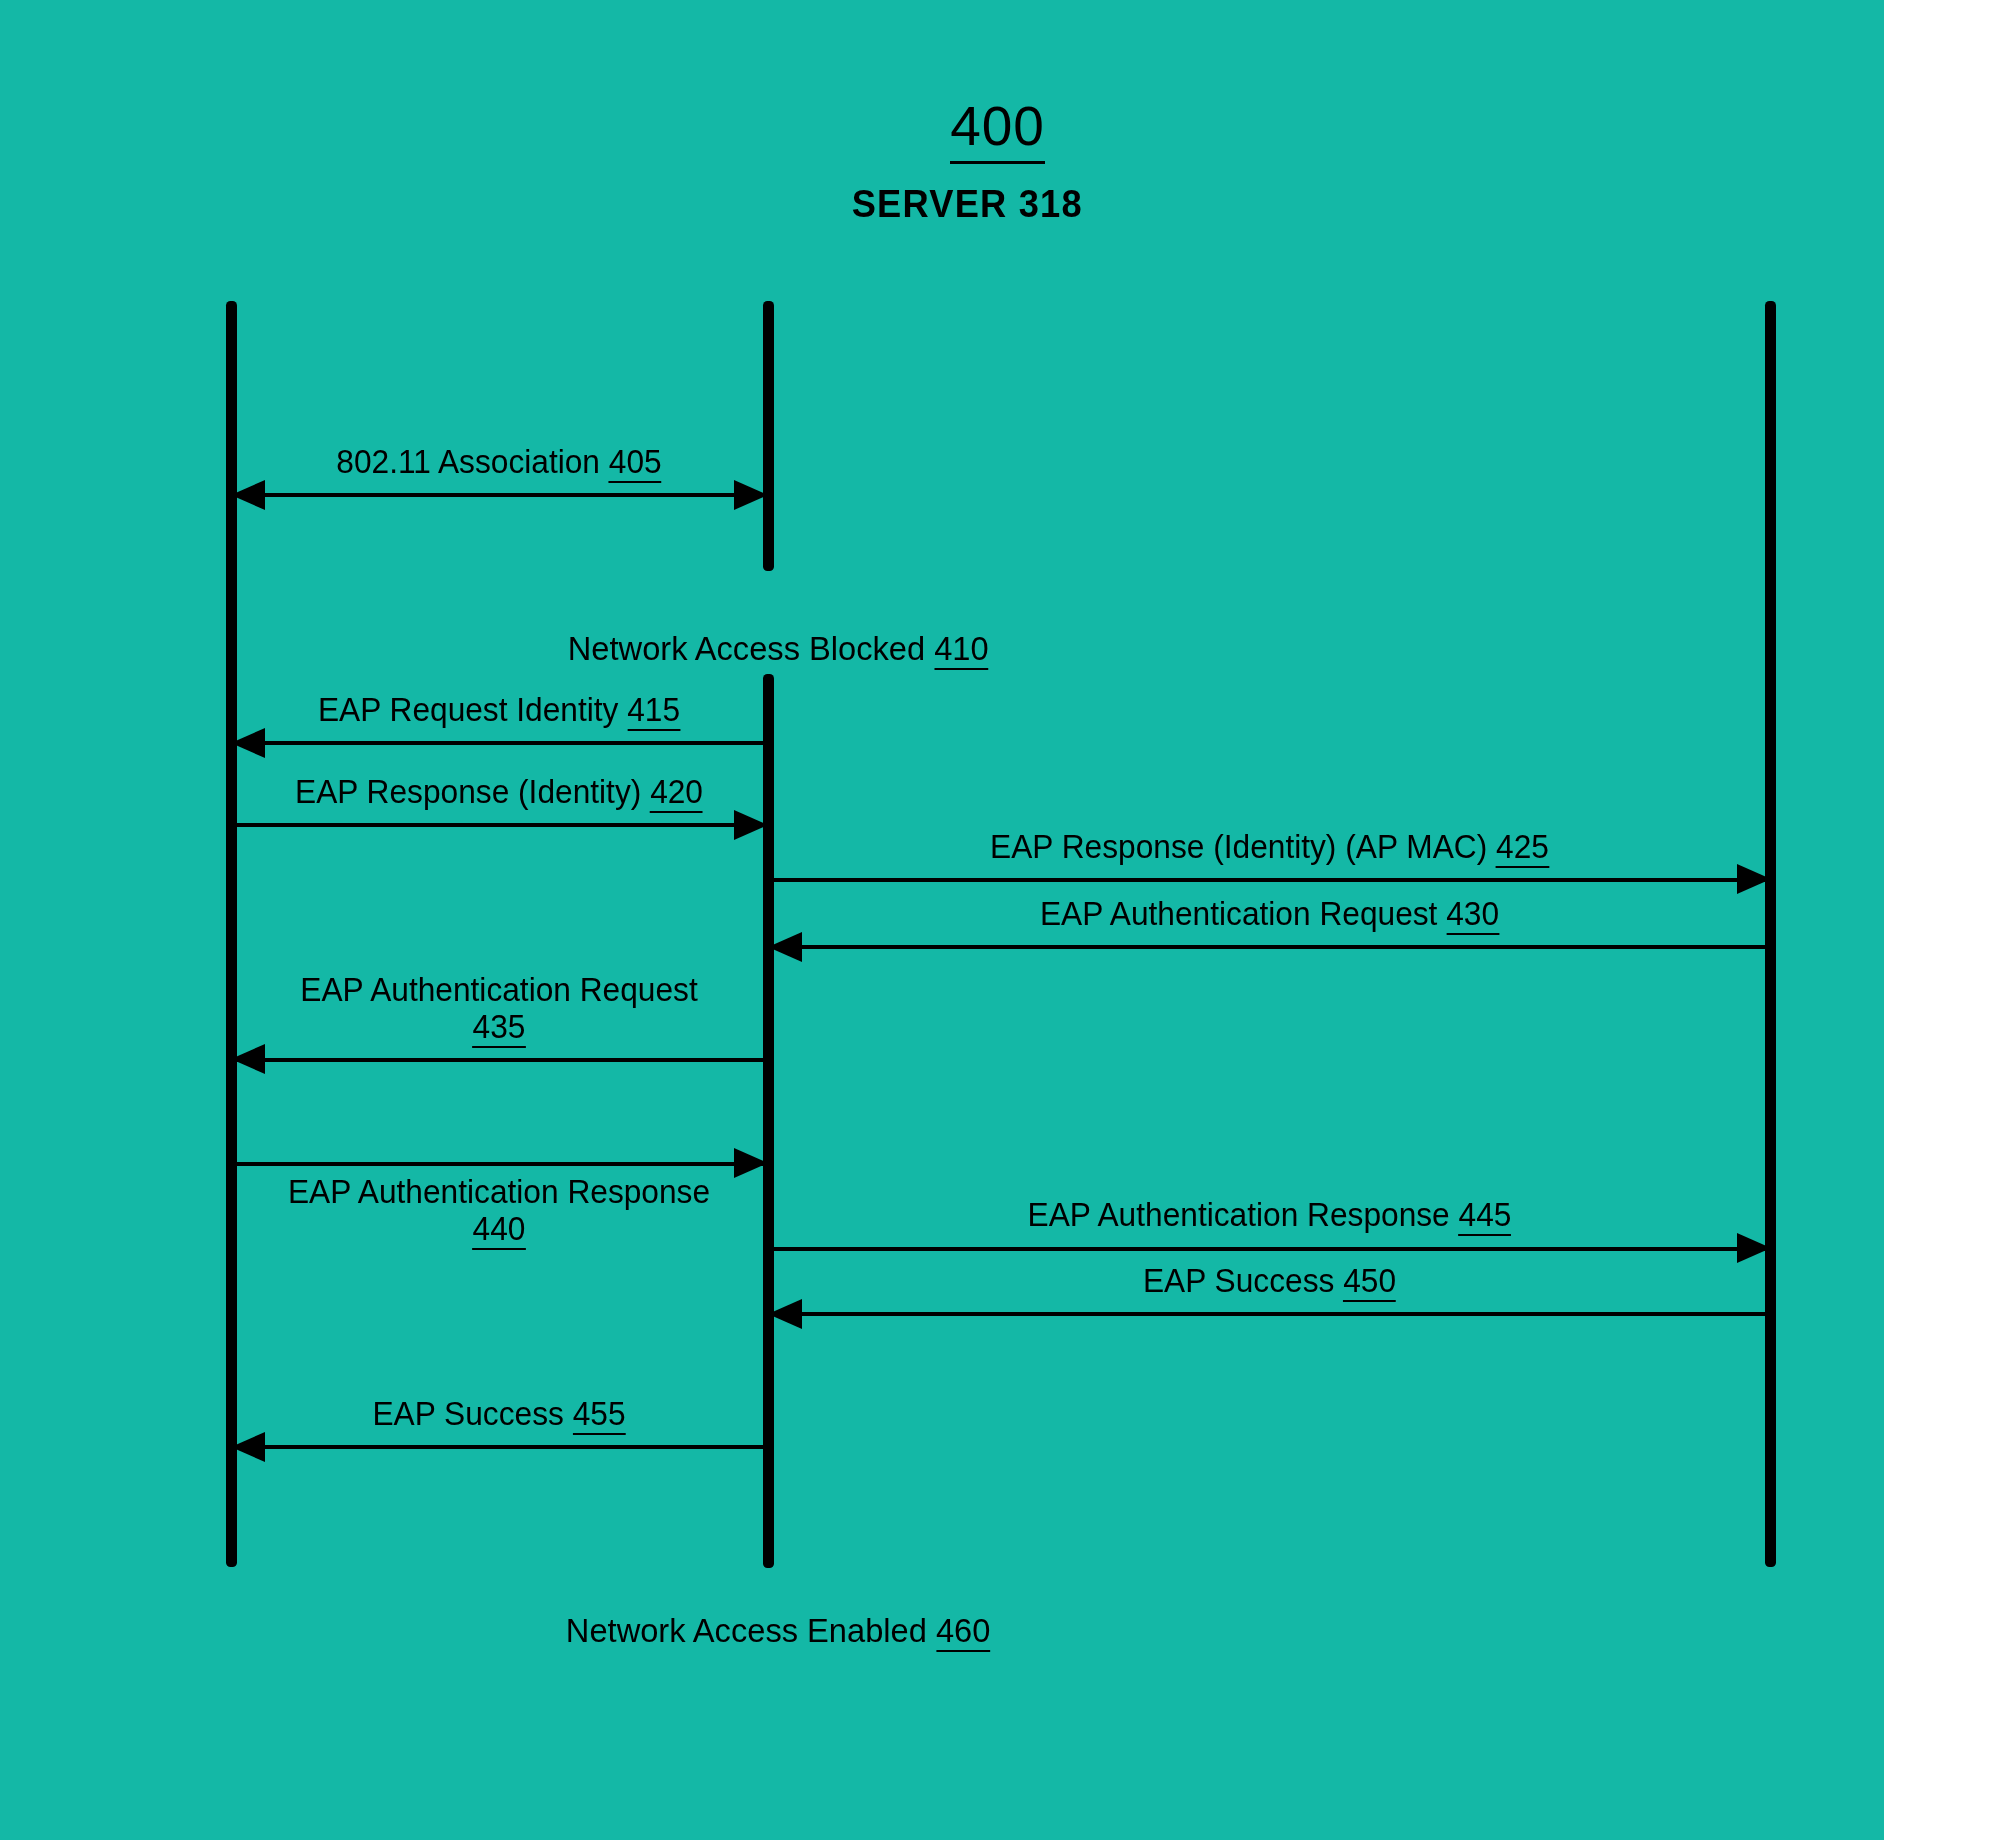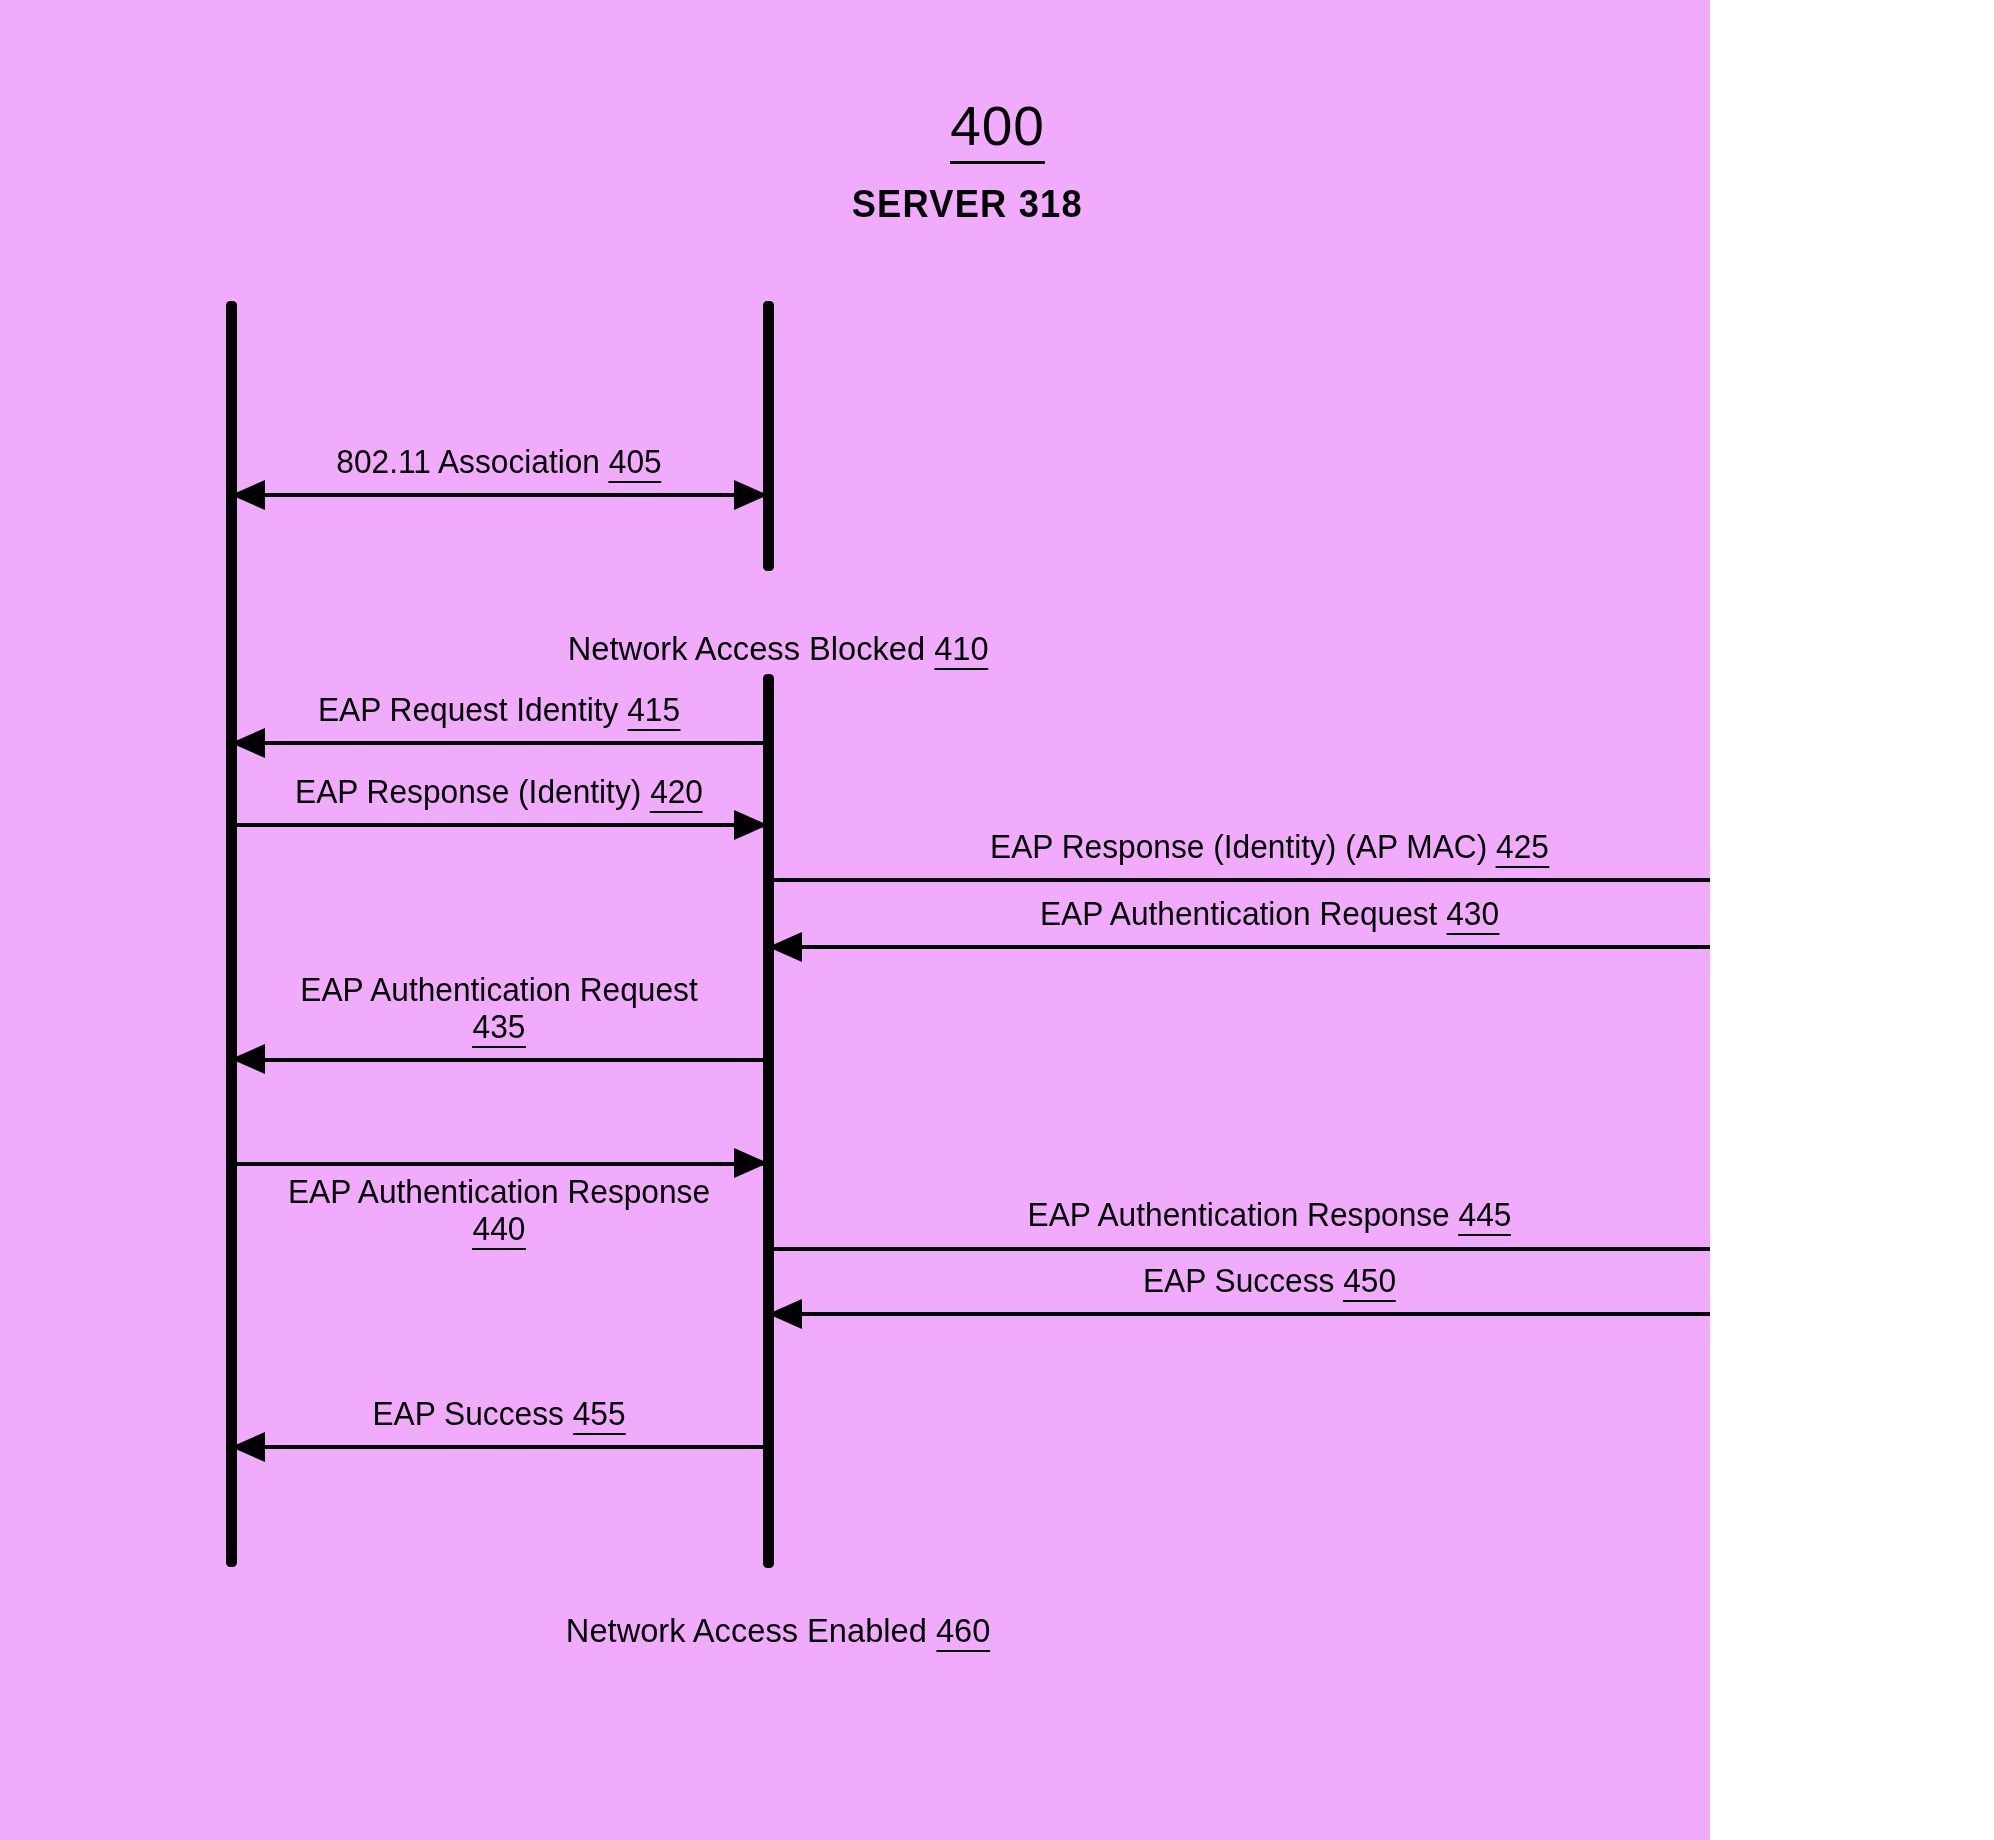--- a/index.html
+++ b/index.html
@@ -2,23 +2,23 @@
 <html style="font-size:14px"><head>
 <meta charset="utf-8">
 <style>
   html, body {
     margin: 0;
     padding: 0;
     background: #ffffff;
   }
   #page {
     position: relative;
-    width: 1710px;
+    width: 1884px;
     height: 1841px;
-    background: #f0abfc;
+    background: #14b8a6;
     overflow: hidden;
     font-family: "Liberation Sans", sans-serif;
     color: #000000;
   }
 
   
   .fig-number {
     position: absolute;
     left: 0;
     top: 99px;

